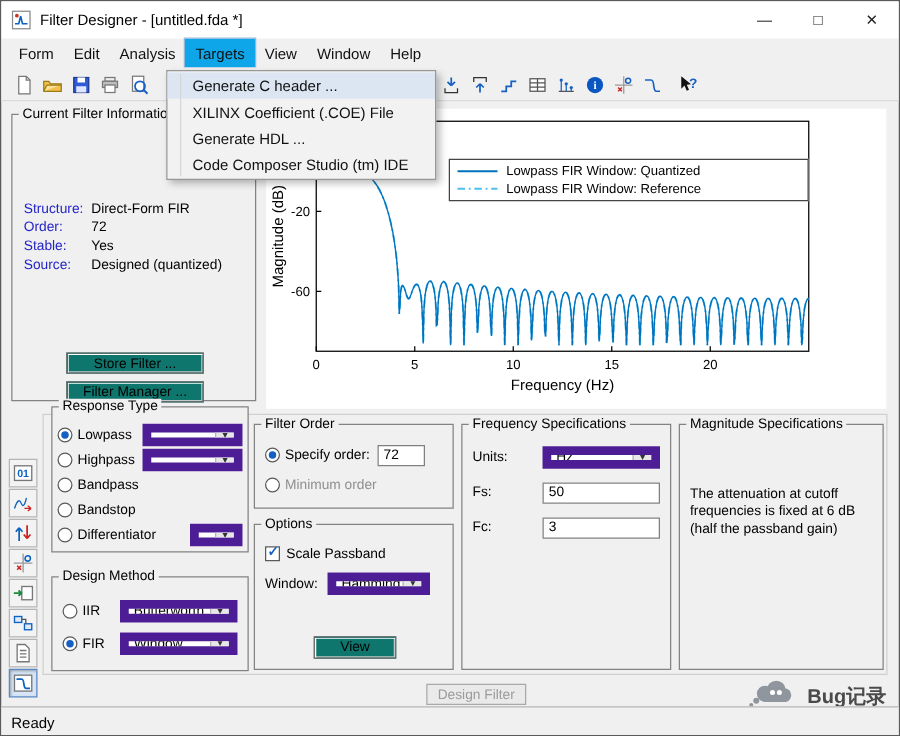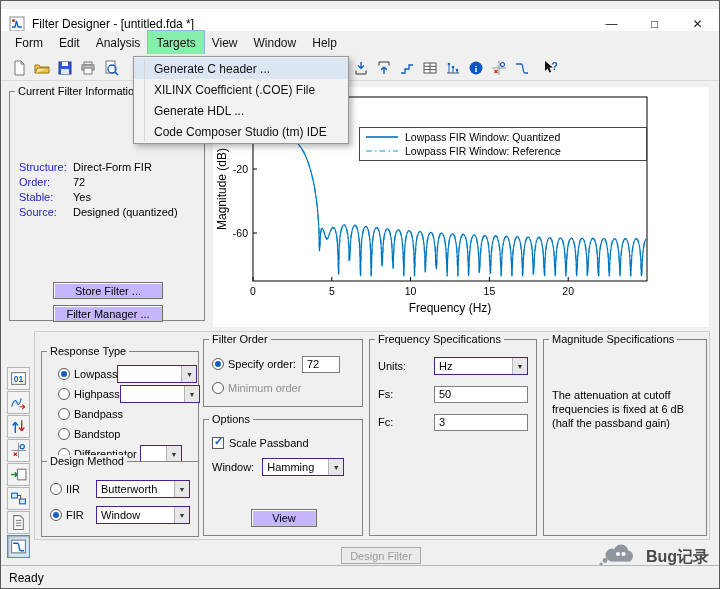--- a/index.html
+++ b/index.html
@@ -1,43 +1,43 @@
 <!DOCTYPE html>
 <html><head>
 <meta charset="utf-8">
 <style>
   *{margin:0;padding:0;box-sizing:border-box}
   body{font-family:"Liberation Sans",sans-serif;background:#fff}
   #win{position:relative;width:720px;height:589px;background:#f0f0f0;border:1px solid #5a5a5a;overflow:hidden}
   
-  #titlebar{position:absolute;left:0;top:8px;width:100%;height:30px;background:#fff;display:flex;align-items:center}
+  #titlebar{position:absolute;left:0;top:0;width:100%;height:30px;background:#fff;display:flex;align-items:center}
   #title-text{font-size:12px;color:#000;margin-left:7px;white-space:nowrap}
   #tb-ctrls{margin-left:auto;display:flex;height:30px}
   .tb-ctrl{width:43px;height:30px;display:flex;align-items:center;justify-content:center;font-size:12px;color:#222}
   
   #menubar{position:absolute;left:0;top:30px;width:100%;height:23px;background:#f0f0f0;display:flex;align-items:stretch;font-size:12px;padding-left:6px}
   .menu-item{padding:0 8px;display:flex;align-items:center;color:#111}
-  .menu-item.active{background:#86efac;outline:1px solid #93b7da}
+  .menu-item.active{background:#0ea5e9;outline:1px solid #93b7da}
   
   #toolbar{position:absolute;left:0;top:53px;width:100%;height:27px;background:#f0f0f0;border-bottom:1px solid #dadada}
   .tbgroup{position:absolute;top:4px;display:flex;gap:4px;align-items:center}
   .tbicon{width:19px;height:19px;display:flex;align-items:center;justify-content:center}
   
   .groupbox{position:absolute;border:1px solid #838383;background:#f0f0f0}
   .gtitle{position:absolute;top:-7px;left:5px;background:#f0f0f0;padding:0 3px;font-size:11px;color:#000;white-space:nowrap}
   .frow{display:flex;align-items:center;font-size:11px}
   .radio{width:12px;height:12px;border-radius:50%;border:1px solid #5a5a5a;background:#fff;flex:none;position:relative}
   .radio.on::after{content:"";position:absolute;left:2px;top:2px;width:6px;height:6px;border-radius:50%;background:#1660c4}
   .checkbox{width:12px;height:12px;border:1px solid #5a5a5a;background:#fff;flex:none;position:relative}
   .checkbox.on::after{content:"✓";position:absolute;left:1px;top:-3px;color:#1660c4;font-weight:bold;font-size:11px}
-  .combo{height:18px;background:#fff;border:1px solid #4c1d95;display:flex;align-items:center;justify-content:space-between;font-size:11px;overflow:hidden;flex:none}
+  .combo{height:18px;background:#fff;border:7px solid #4c1d95;display:flex;align-items:center;justify-content:space-between;font-size:11px;overflow:hidden;flex:none}
   .combo .cval{padding-left:4px;white-space:nowrap}
   .combo .carr{width:15px;align-self:stretch;background:#e7e7e7;border-left:1px solid #b3b3b3;display:flex;align-items:center;justify-content:center;font-size:7px;color:#333}
   .tinput{height:17px;background:#fff;border:1px solid #808080;font-size:11px;display:flex;align-items:center;padding-left:4px;flex:none}
-  .btn{background:#c4b5fd;border:1px solid #707070;font-size:11px;display:flex;align-items:center;justify-content:center;box-shadow:inset 1px 1px 0 #fff,inset -1px -1px 0 #c6c6c6;color:#000}
+  .btn{background:#0f766e;border:1px solid #707070;font-size:11px;display:flex;align-items:center;justify-content:center;box-shadow:inset 1px 1px 0 #fff,inset -1px -1px 0 #c6c6c6;color:#000}
   .btn.disabled{color:#9b9b9b;border-color:#a9a9a9;box-shadow:none;background:#eaeaea}
   .bluelbl{color:#2424c8}
   .dim{color:#8f8f8f}
   
   #cfi-fields{position:absolute;left:9px;top:68px;display:flex;flex-direction:column;gap:1px}
   #cfi-fields .frow{height:14px}
   #cfi-fields .flabel{width:54px;flex:none}
   
   #plot-panel{position:absolute;left:212px;top:86px;width:496px;height:240px;background:#fff}
   #legend{position:absolute;left:146px;top:40px;width:288px;background:#fff;border:1px solid #444;display:flex;flex-direction:column;gap:2px;padding:3px 5px}
@@ -299,21 +299,21 @@
         <line x1="5.5" y1="11" x2="10.5" y2="11" stroke="#777"></line>
       </svg>
   </div>
   <div class="sideicon pressed" style="top:534px">
     <svg width="17" height="17" viewBox="0 0 16 16">
         <rect x="1.5" y="2" width="13" height="12" fill="#fff" stroke="#777"></rect>
         <path d="M3 5 h4 q1.2 0 1.6 4 q.4 3 1.6 3 h3" stroke="#0b62c1" stroke-width="1.3" fill="none"></path>
       </svg>
   </div>
 
-  <div class="groupbox" style="left:40px;top:350px;width:158px;height:117px;padding:12px 16px 0">
+  <div class="groupbox" style="left:40px;top:324px;width:158px;height:117px;padding:12px 4px 0">
     <span class="gtitle">Response Type</span>
     <div class="frow" style="height:20px">
       <span class="radio on"></span>
       <span style="margin-left:4px">Lowpass</span>
       <span class="combo" style="margin-left:auto;width:80px">
           <span class="cval"></span>
           <span class="carr">▼</span>
         </span>
     </div>
     <div class="frow" style="height:20px">

